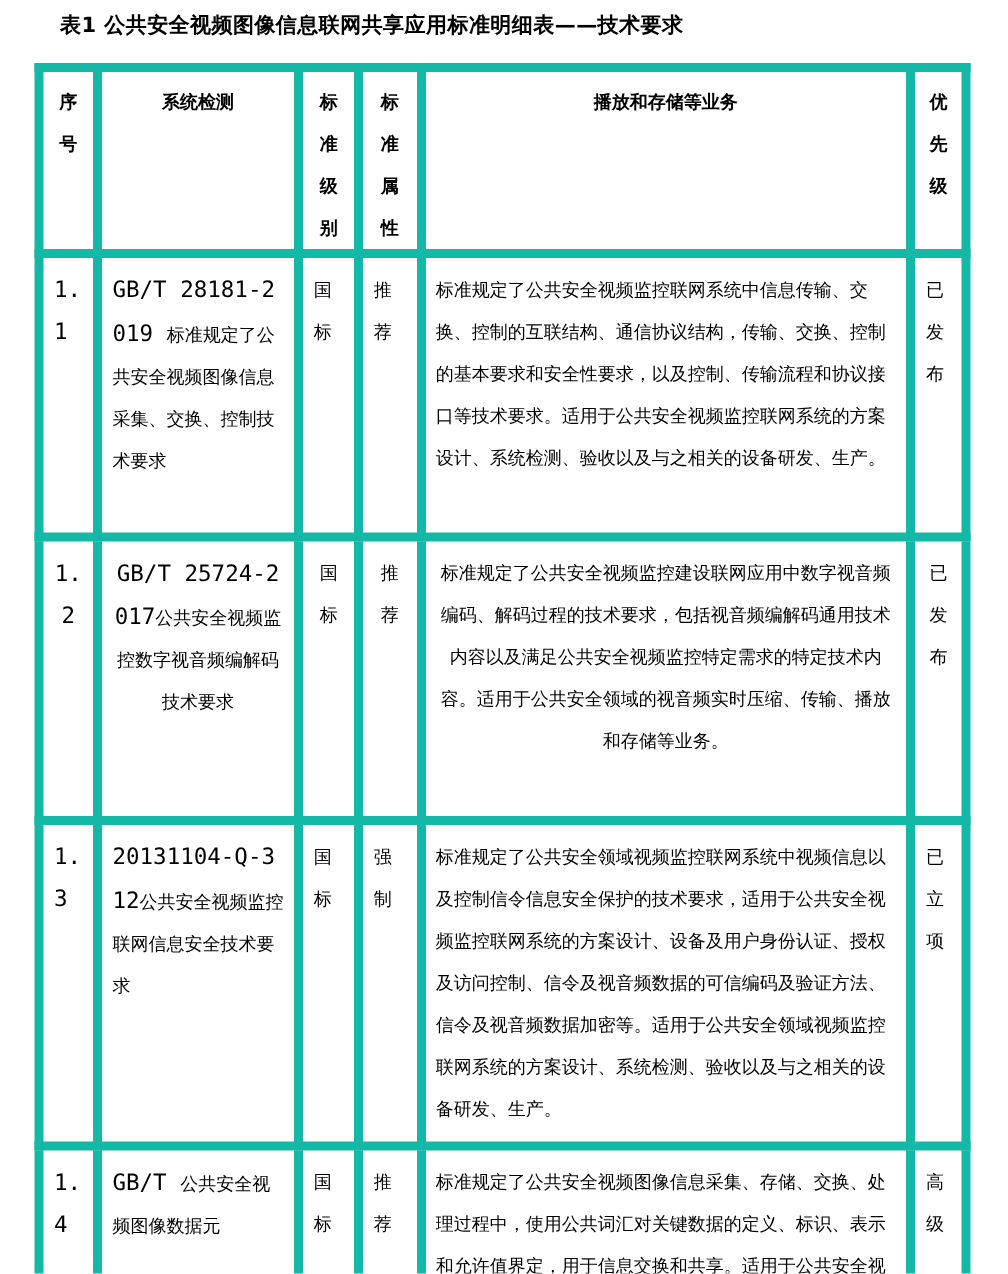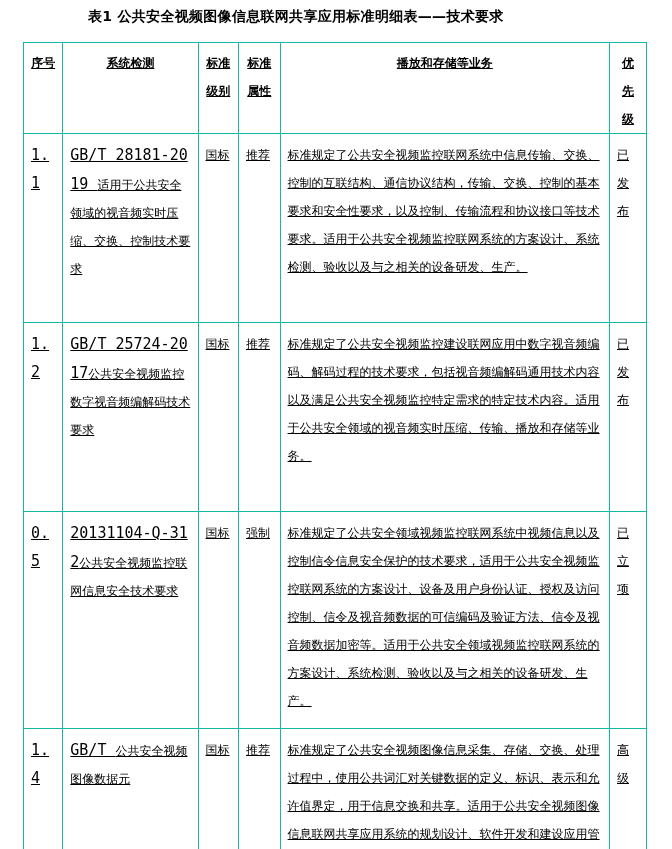--- a/index.html
+++ b/index.html
@@ -1,30 +1,30 @@
 <!DOCTYPE html>
 <html><head>
   <meta charset="utf-8">
   <style>
     html, body { margin: 0; padding: 0; background: #ffffff; }
     body { width: 672px; height: 849px; overflow: hidden; position: relative; font-family: "DejaVu Sans", sans-serif; color: #000; }
-    .title { position: absolute; left: 40px; top: 8px; font-size: 14px; font-weight: bold; letter-spacing: 0.3px; white-space: nowrap; margin-left: 48px; }
+    .title { position: absolute; left: 40px; top: 8px; font-size: 14px; font-weight: bold; letter-spacing: 0.3px; white-space: nowrap; }
     table { position: absolute; left: 23px; top: 42px; border-collapse: collapse; table-layout: fixed; width: 624px; }
-    td, th { border: 1px solid #14b8a6; vertical-align: top; font-size: 12px; line-height: 28px; padding: 7px 7px 0 7px; word-break: break-all; text-decoration: underline; }
+    td, th { border: 6px solid #14b8a6; vertical-align: top; font-size: 12px; line-height: 28px; padding: 7px 7px 0 7px; word-break: break-all; }
     th { font-weight: bold; text-align: center; padding-top: 6px; }
     .c-seq { width: 34px; }
     .c-name { width: 117px; }
     .c-level { width: 35px; }
     .c-attr { width: 36px; }
     .c-content { width: 285px; }
     .c-prio { width: 32px; }
     .mono { font-family: "DejaVu Sans Mono", monospace; font-size: 15px; }
     tr.h-head { height: 77px; }
     tr.h-r1 { height: 189px; }
-    tr.h-r2 { height: 189px; }
+    tr.h-r2 { height: 189px; text-align: center; }
     tr.h-r3 { height: 217px; }
     tr.h-r4 { height: 161px; }
   </style>
 </head>
 <body>
 
 <div class="title">表1 公共安全视频图像信息联网共享应用标准明细表——技术要求</div>
 
 <table>
   <colgroup>
@@ -41,36 +41,36 @@
       <th>系统检测</th>
       <th>标准级别</th>
       <th>标准属性</th>
       <th>播放和存储等业务</th>
       <th>优先级</th>
     </tr>
   </thead>
   <tbody>
     <tr class="h-r1">
       <td class="mono">1.1</td>
-      <td><span class="mono">GB/T 28181-2019 </span><span>适用于公共安全领域的视音频实时压缩、交换、控制技术要求</span></td>
+      <td><span class="mono">GB/T 28181-2019 </span><span>标准规定了公共安全视频图像信息采集、交换、控制技术要求</span></td>
       <td>国标</td>
       <td>推荐</td>
       <td>标准规定了公共安全视频监控联网系统中信息传输、交换、控制的互联结构、通信协议结构，传输、交换、控制的基本要求和安全性要求，以及控制、传输流程和协议接口等技术要求。适用于公共安全视频监控联网系统的方案设计、系统检测、验收以及与之相关的设备研发、生产。</td>
       <td>已发布</td>
     </tr>
     <tr class="h-r2">
       <td class="mono">1.2</td>
       <td><span class="mono">GB/T 25724-2017</span><span>公共安全视频监控数字视音频编解码技术要求</span></td>
       <td>国标</td>
       <td>推荐</td>
       <td>标准规定了公共安全视频监控建设联网应用中数字视音频编码、解码过程的技术要求，包括视音频编解码通用技术内容以及满足公共安全视频监控特定需求的特定技术内容。适用于公共安全领域的视音频实时压缩、传输、播放和存储等业务。</td>
       <td>已发布</td>
     </tr>
     <tr class="h-r3">
-      <td class="mono">0.5</td>
+      <td class="mono">1.3</td>
       <td><span class="mono">20131104-Q-312</span><span>公共安全视频监控联网信息安全技术要求</span></td>
       <td>国标</td>
       <td>强制</td>
       <td>标准规定了公共安全领域视频监控联网系统中视频信息以及控制信令信息安全保护的技术要求，适用于公共安全视频监控联网系统的方案设计、设备及用户身份认证、授权及访问控制、信令及视音频数据的可信编码及验证方法、信令及视音频数据加密等。适用于公共安全领域视频监控联网系统的方案设计、系统检测、验收以及与之相关的设备研发、生产。</td>
       <td>已立项</td>
     </tr>
     <tr class="h-r4">
       <td class="mono">1.4</td>
       <td><span class="mono">GB/T </span><span>公共安全视频图像数据元</span></td>
       <td>国标</td>

